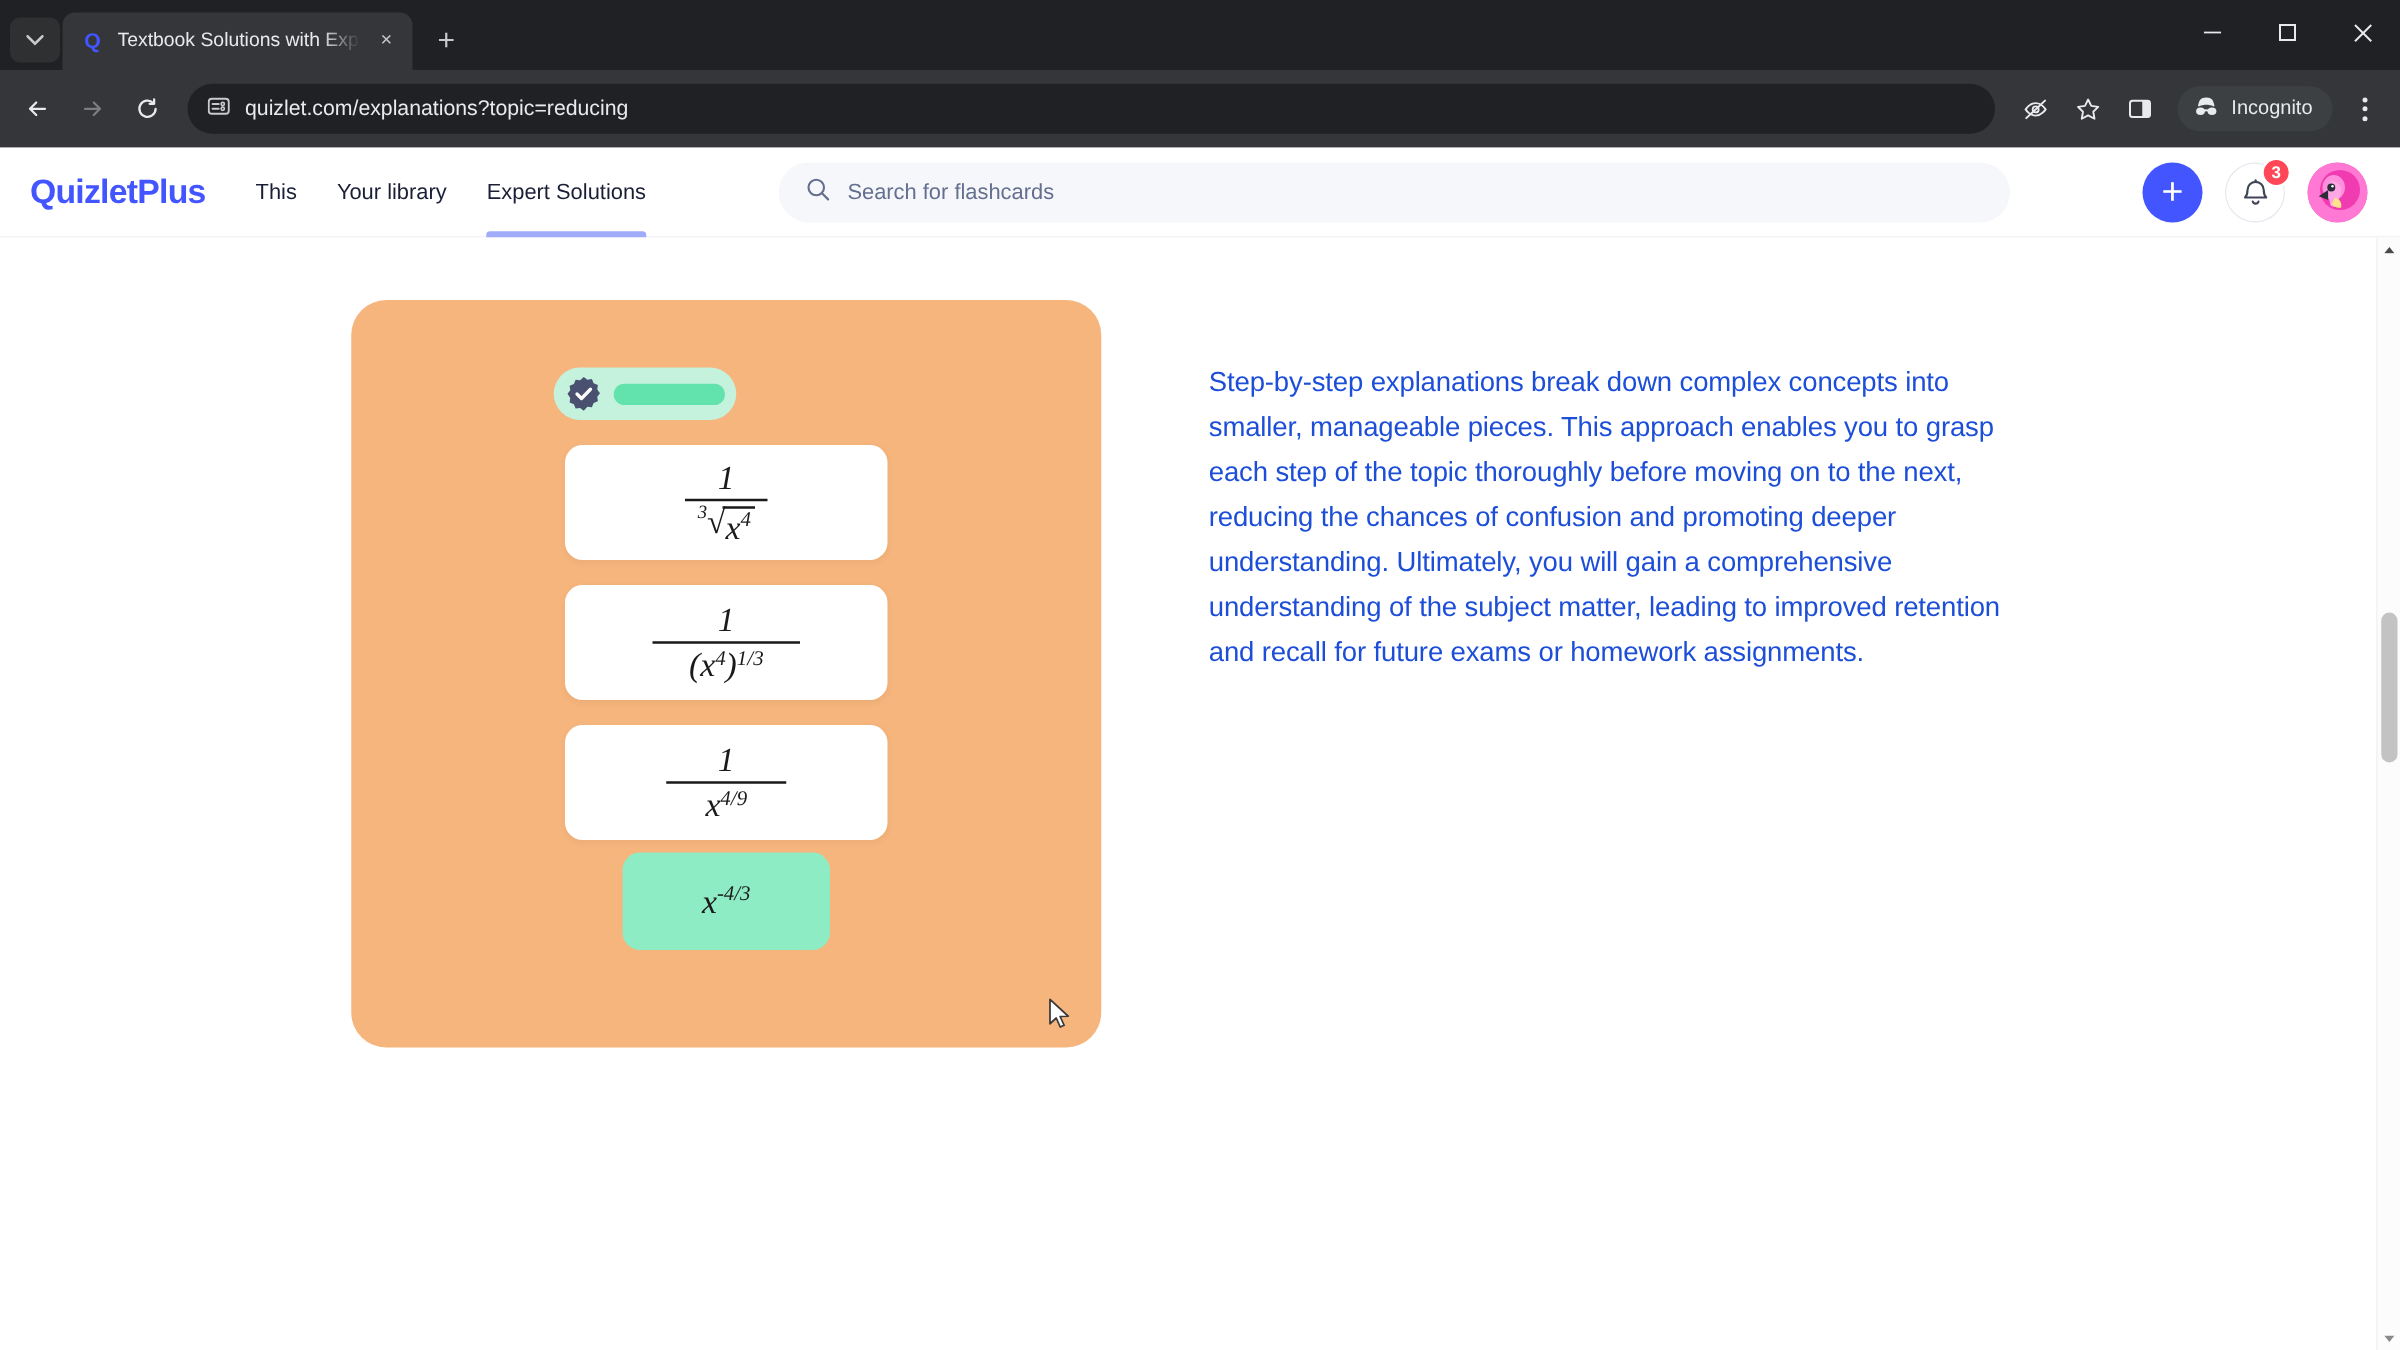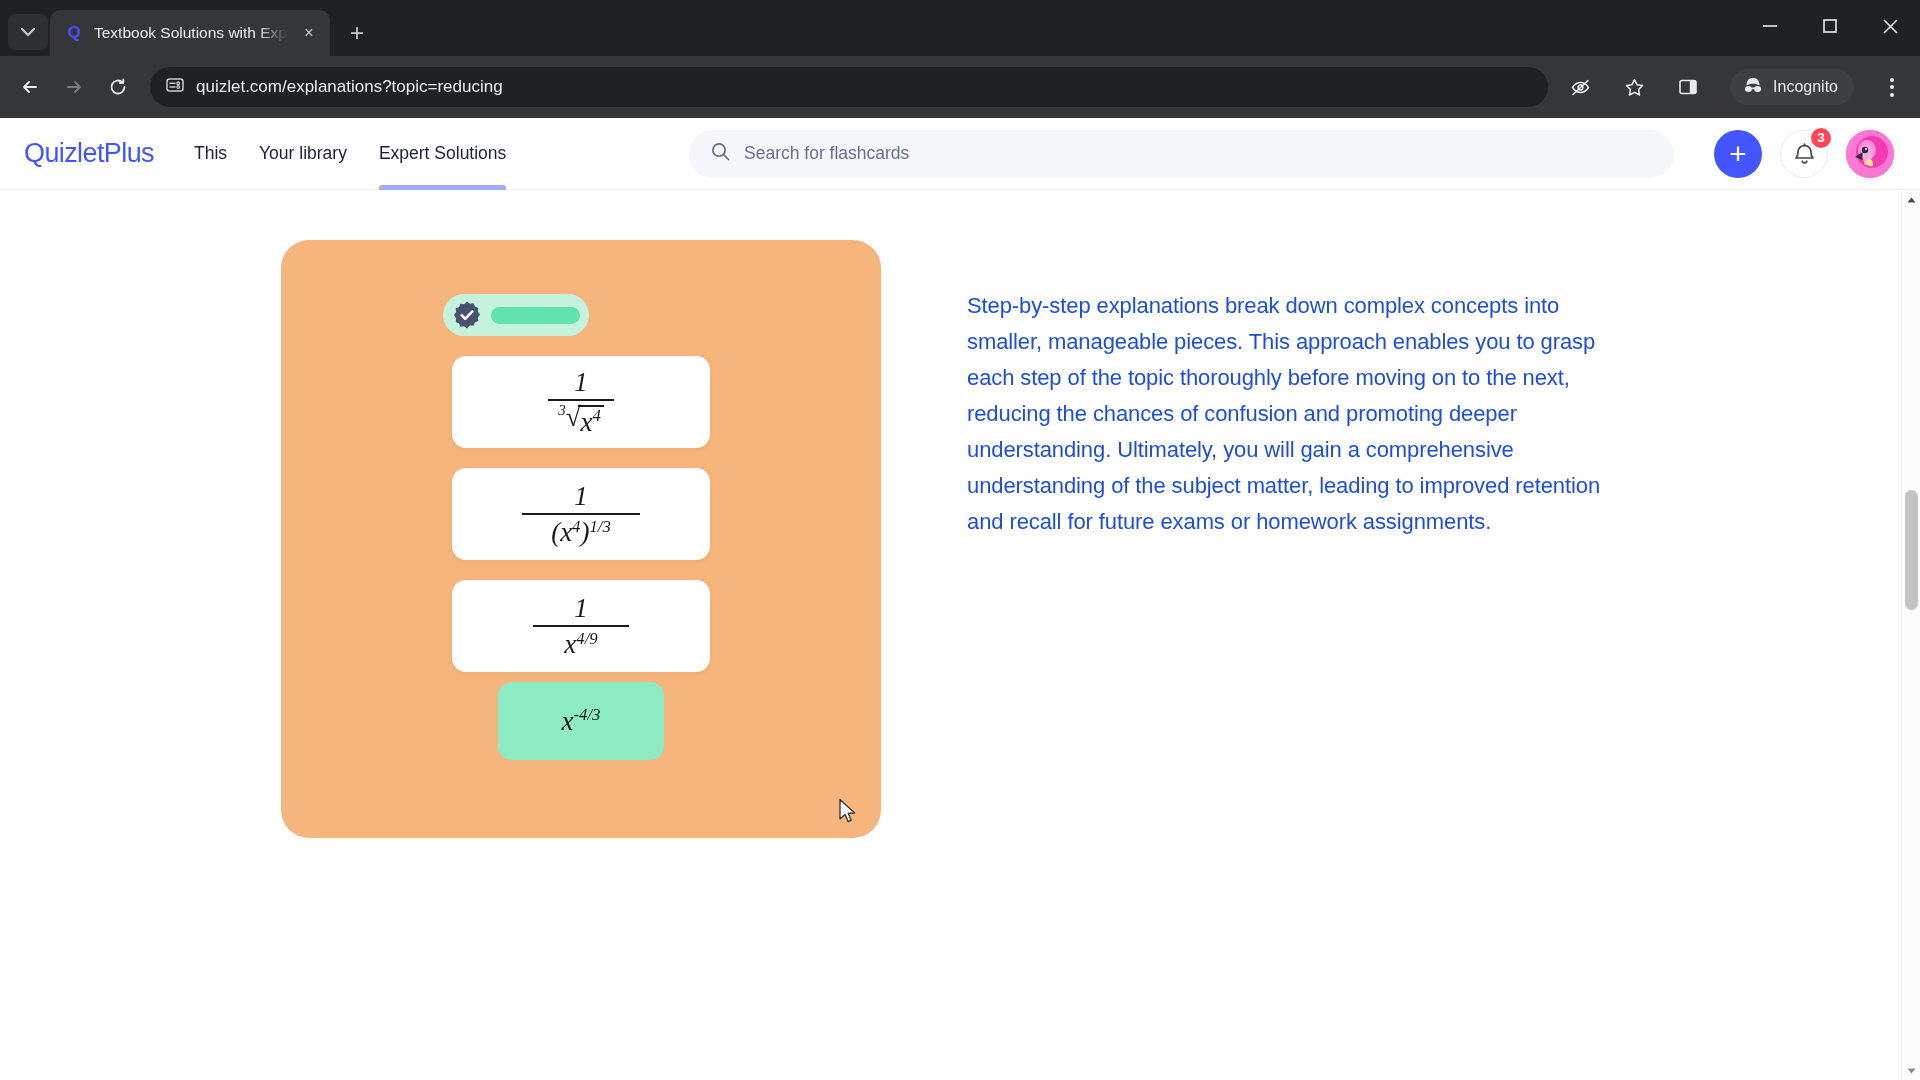--- a/index.html
+++ b/index.html
@@ -77,21 +77,21 @@
   .tb-btn.disabled svg { stroke:#7b7d80; }
 
   .omnibox {
     flex:1 1 auto; height:40px; background:#202124; border-radius:20px;
     display:flex; align-items:center; gap:12px; padding: 0 16px; margin: 0 8px;
     cursor:text;
   }
   .omni-url { color:#e8eaed; font-size:17px; white-space:nowrap; }
   .omni-icon svg { stroke:#c8cacd; fill:none; }
 
-  .tb-right { display:flex; align-items:center; gap:14px; flex:0 0 auto; }
+  .tb-right { display:flex; align-items:center; gap:2px; flex:0 0 auto; }
   .incognito-pill {
     height:36px; border-radius:18px; background:#3c4043;
     display:flex;align-items:center;gap:9px;padding:0 16px 0 12px;
     margin-left:8px; cursor:pointer;
   }
   .incognito-pill .lbl { color:#e8eaed; font-size:16px; }
   .kebab {
     width:36px;height:40px;display:flex;flex-direction:column;
     align-items:center;justify-content:center;gap:3.5px;cursor:pointer;margin-left:6px;
   }
@@ -101,35 +101,35 @@
   .viewport {
     flex:1 1 auto; background:#ffffff; position:relative; overflow:hidden;
   }
 
   
   .site-header {
     height:72px; background:#fff; border-bottom:1px solid #edeff4;
     display:flex; align-items:center; padding: 0 26px 0 24px; position:relative;
   }
   .logo {
-    font-size:27px; font-weight:normal; letter-spacing:-0.6px;
+    font-size:27px; font-weight:bold; letter-spacing:-0.6px;
     color:#4255ff; cursor:pointer; white-space:nowrap;
     margin-right:40px;
   }
   .nav { display:flex; align-items:center; gap:32px; height:72px; }
   .nav-item {
     font-size:17.5px; color:#1a1f36; height:72px;
     display:flex;align-items:center; cursor:pointer; position:relative;
     white-space:nowrap;
   }
   .nav-item.active::after {
     content:""; position:absolute; left:0; right:0; bottom:0;
     height:5px; background:#a0acfa; border-radius:3px 3px 0 0;
   }
-  .search-wrap { flex:1 1 auto; display:flex; justify-content:flex-end; padding: 0 40px; }
+  .search-wrap { flex:1 1 auto; display:flex; justify-content:center; padding: 0 40px; }
   .searchbox {
     width:985px; max-width:100%; height:48px; background:#f6f7fb;
     border-radius:24px; display:flex; align-items:center; gap:14px;
     padding: 0 22px; cursor:text;
   }
   .searchbox .ph { color:#646f90; font-size:17.5px; }
   .hdr-right { display:flex; align-items:center; gap:18px; flex:0 0 auto; }
   .add-btn {
     width:48px;height:48px;border-radius:50%;background:#4255ff;
     display:flex;align-items:center;justify-content:center;cursor:pointer;

